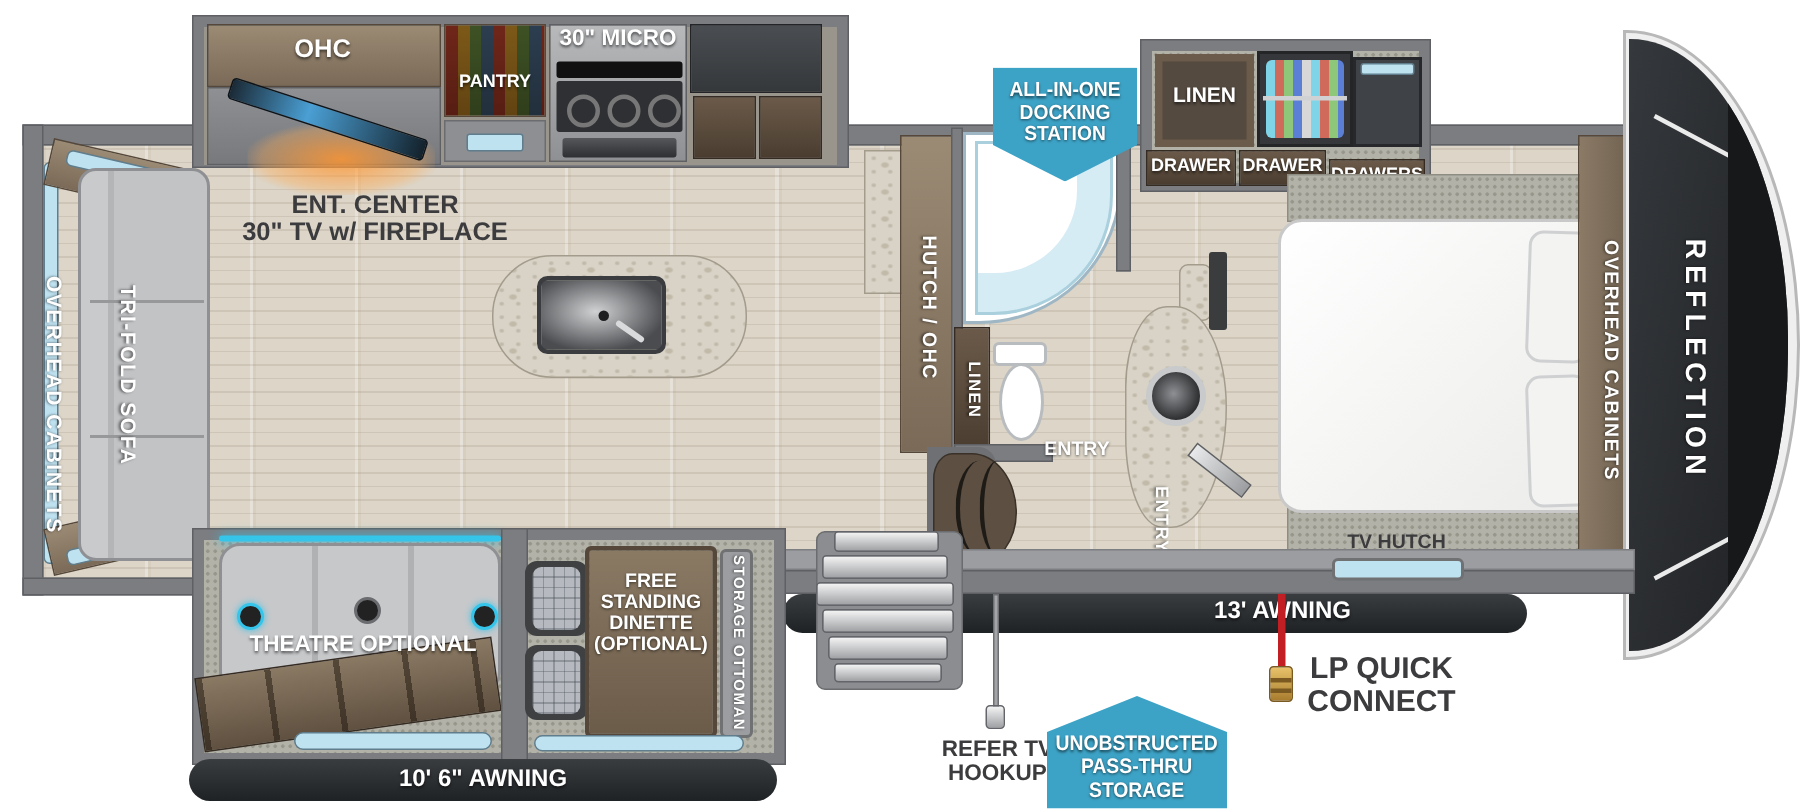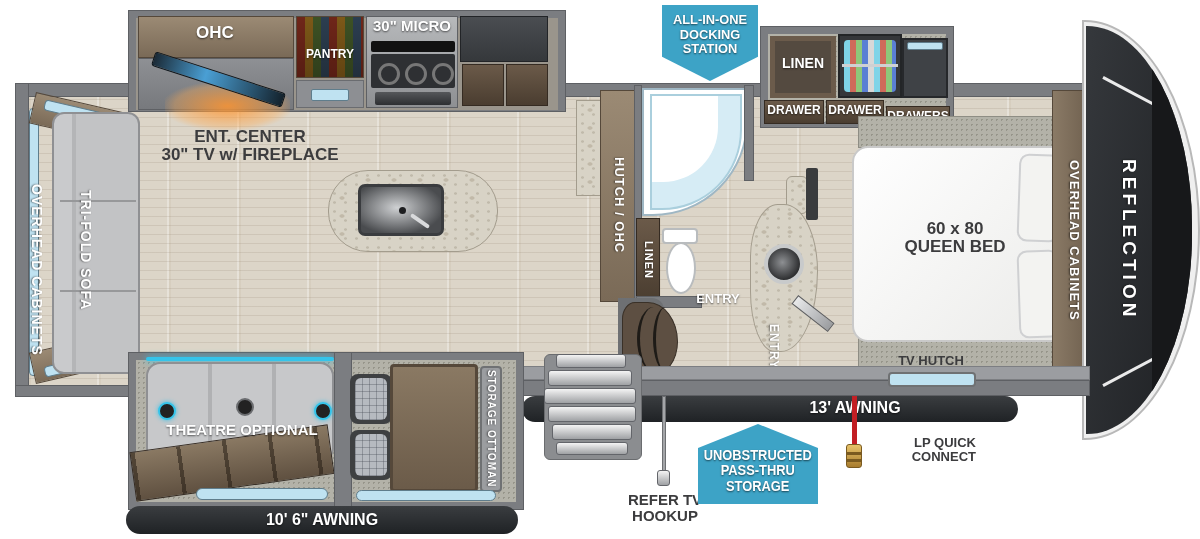--- a/index.html
+++ b/index.html
@@ -11,21 +11,21 @@
   .darkwood{background:linear-gradient(180deg,#6b5a49,#4a3d30);border:1px solid #352b22;box-sizing:border-box;}
   .floor{background-color:#dcd5c8;
     background-image:repeating-linear-gradient(180deg,rgba(120,100,80,.14) 0 1px,transparent 1px 9px),
       repeating-linear-gradient(90deg,rgba(255,255,255,.30) 0 2px,rgba(190,175,150,.18) 2px 4px,transparent 4px 70px);}
   .carpet{background-color:#b3b2a8;background-image:radial-gradient(rgba(85,85,72,.30) 1px,transparent 1px);background-size:5px 5px;}
   .marble{background-color:#d8d3c6;background-image:radial-gradient(rgba(150,138,115,.35) 2px,transparent 3px),radial-gradient(rgba(120,110,90,.25) 1px,transparent 2px);background-size:26px 18px,11px 9px;border:1px solid #a39c8d;box-sizing:border-box;}
   .window{background:#bfe2f1;border:1px solid #5f7d8c;box-sizing:border-box;border-radius:4px;}
   .lbl{white-space:pre-line;color:#3c3c3e;line-height:1.08;text-align:center;}
   .wlbl{white-space:pre-line;color:#ffffff;text-shadow:0 1px 2px rgba(0,0,0,.6);line-height:1.08;text-align:center;}
   .vtext{writing-mode:vertical-rl;text-orientation:mixed;letter-spacing:1px;display:flex;align-items:center;justify-content:center;}
-  .callout{background:#3da3c6;display:flex;align-items:center;justify-content:center;}
+  .callout{background:#3da3c6;display:flex;align-items:center;justify-content:center;margin-top:40px;}
   .gray-sofa{background:linear-gradient(180deg,#c9cacc,#adaeb0);border:2px solid #8f9093;box-sizing:border-box;}
   .silver{background:linear-gradient(180deg,#f4f4f4,#9fa1a4);border:1px solid #63656a;box-sizing:border-box;border-radius:3px;}
   .awning{background:linear-gradient(180deg,#3a3d40,#1f2225);border-radius:14px;display:flex;align-items:center;justify-content:center;}
 </style>
 </head>
 <body>
 
 <div id="canvas">
 
   <div class="abs floor" style="left:27px;top:90px;width:1062px;height:296px;"></div>
@@ -132,22 +132,20 @@
   <div class="abs darkwood" style="left:826px;top:100px;width:58px;height:24px;"></div>
   <div class="abs wlbl" style="left:826px;top:104px;width:58px;font-size:12px;">DRAWER</div>
   <div class="abs darkwood" style="left:886px;top:106px;width:64px;height:24px;"></div>
   <div class="abs wlbl" style="left:886px;top:110px;width:64px;font-size:12px;">DRAWERS</div>
 
   <div class="abs carpet" style="left:858px;top:116px;width:204px;height:32px;border:1px solid #8e8d84;box-sizing:border-box;"></div>
   <div class="abs carpet" style="left:858px;top:338px;width:204px;height:34px;border:1px solid #8e8d84;box-sizing:border-box;"></div>
   <div class="abs" style="left:852px;top:146px;width:214px;height:196px;background:linear-gradient(135deg,#ffffff,#ebebe9);border:2px solid #c9c9c9;box-sizing:border-box;border-radius:16px 4px 4px 16px;"></div>
   <div class="abs" style="left:1018px;top:154px;width:42px;height:88px;background:#f3f3f1;border:2px solid #cfd0d2;border-radius:10px;transform:rotate(2deg);box-sizing:border-box;"></div>
   <div class="abs" style="left:1018px;top:250px;width:42px;height:88px;background:#f3f3f1;border:2px solid #cfd0d2;border-radius:10px;transform:rotate(-2deg);box-sizing:border-box;"></div>
-  <div class="abs lbl" style="left:880px;top:220px;width:150px;font-size:17px;">60 x 80
-QUEEN BED</div>
 
   <div class="abs wood" style="left:1052px;top:90px;width:44px;height:300px;background:linear-gradient(90deg,#8a7a66,#6b5c4b);"></div>
   <div class="abs wlbl vtext" style="left:1062px;top:120px;width:24px;height:240px;font-size:13px;">OVERHEAD CABINETS</div>
 
   <div class="abs" style="left:1082px;top:20px;width:118px;height:420px;background:#efefef;border:2px solid #b8b8b8;box-sizing:border-box;border-radius:0 115px 115px 0 / 0 210px 210px 0;"></div>
   <div class="abs" style="left:1086px;top:26px;width:106px;height:408px;background:linear-gradient(100deg,#35383c,#1e2023);border-radius:0 105px 105px 0 / 0 200px 200px 0;overflow:hidden;">
     <div class="abs" style="left:10px;top:78px;width:120px;height:3px;background:#fff;transform:rotate(28deg);opacity:.9;"></div>
     <div class="abs" style="left:10px;top:330px;width:120px;height:3px;background:#fff;transform:rotate(-28deg);opacity:.9;"></div>
     <div class="abs" style="left:66px;top:40px;width:50px;height:330px;background:#17181a;border-radius:0 80px 80px 0 / 0 160px 160px 0;"></div>
   </div>
@@ -179,21 +177,21 @@
     <div class="wlbl" style="font-size:14px;margin-top:14px;transform:scaleX(.92);">UNOBSTRUCTED
 PASS-THRU
 STORAGE</div>
   </div>
 
   <div class="abs" style="left:852px;top:396px;width:5px;height:48px;background:#c21f24;"></div>
   <div class="abs" style="left:846px;top:444px;width:16px;height:24px;background:linear-gradient(180deg,#e8c36a,#a87c2e);border:1px solid #7a5a20;border-radius:3px;box-sizing:border-box;">
     <div class="abs" style="left:0;top:7px;width:14px;height:3px;background:#7a5a20;"></div>
     <div class="abs" style="left:0;top:14px;width:14px;height:3px;background:#7a5a20;"></div>
   </div>
-  <div class="abs lbl" style="left:866px;top:436px;width:110px;font-size:13px;text-align:right;">LP QUICK
+  <div class="abs lbl" style="left:866px;top:436px;width:110px;font-size:20px;text-align:center;">LP QUICK
 CONNECT</div>
 
   <div class="abs callout" style="left:662px;top:5px;width:96px;height:76px;clip-path:polygon(0 0,100% 0,100% 68%,50% 100%,0 68%);">
     <div class="wlbl" style="font-size:13.5px;margin-bottom:16px;transform:scaleX(.95);">ALL-IN-ONE
 DOCKING
 STATION</div>
   </div>
 
   <div class="abs wall" style="left:128px;top:352px;width:396px;height:158px;"></div>
   <div class="abs carpet" style="left:136px;top:360px;width:380px;height:142px;"></div>
@@ -206,20 +204,24 @@
   <div class="abs darkwood" style="left:132px;top:438px;width:200px;height:50px;transform:rotate(-8deg);background-image:repeating-linear-gradient(90deg,rgba(30,22,14,.5) 0 4px,transparent 4px 46px),linear-gradient(180deg,#8a7963,#5f5040);"></div>
   <div class="abs wlbl" style="left:158px;top:422px;width:168px;font-size:15px;">THEATRE OPTIONAL</div>
   <div class="abs wall" style="left:334px;top:352px;width:18px;height:158px;"></div>
   <div class="abs" style="left:350px;top:374px;width:42px;height:50px;background:#3e4042;border-radius:8px;">
     <div class="abs" style="left:5px;top:4px;width:32px;height:42px;background:#b6bac0;background-image:repeating-linear-gradient(0deg,rgba(70,75,85,.35) 0 1px,transparent 1px 7px),repeating-linear-gradient(90deg,rgba(70,75,85,.35) 0 1px,transparent 1px 7px);border-radius:6px;"></div>
   </div>
   <div class="abs" style="left:350px;top:430px;width:42px;height:50px;background:#3e4042;border-radius:8px;">
     <div class="abs" style="left:5px;top:4px;width:32px;height:42px;background:#b6bac0;background-image:repeating-linear-gradient(0deg,rgba(70,75,85,.35) 0 1px,transparent 1px 7px),repeating-linear-gradient(90deg,rgba(70,75,85,.35) 0 1px,transparent 1px 7px);border-radius:6px;"></div>
   </div>
   <div class="abs" style="left:390px;top:364px;width:88px;height:128px;background:linear-gradient(180deg,#8a7963,#6b5b49);border:3px solid #55483a;border-radius:4px;box-sizing:border-box;"></div>
+  <div class="abs wlbl" style="left:388px;top:380px;width:92px;font-size:13px;">FREE
+STANDING
+DINETTE
+(OPTIONAL)</div>
   <div class="abs" style="left:480px;top:366px;width:22px;height:126px;background:#9b9da0;border:2px solid #6f7173;border-radius:4px;box-sizing:border-box;"></div>
   <div class="abs wlbl vtext" style="left:480px;top:370px;width:22px;height:118px;font-size:10px;">STORAGE OTTOMAN</div>
   <div class="abs window" style="left:196px;top:488px;width:132px;height:12px;border-radius:6px;"></div>
   <div class="abs window" style="left:356px;top:490px;width:140px;height:11px;border-radius:6px;"></div>
 
   <div class="abs awning" style="left:126px;top:506px;width:392px;height:28px;border-radius:15px;">
     <div class="wlbl" style="font-size:16px;">10' 6" AWNING</div>
   </div>
 
 </div>

